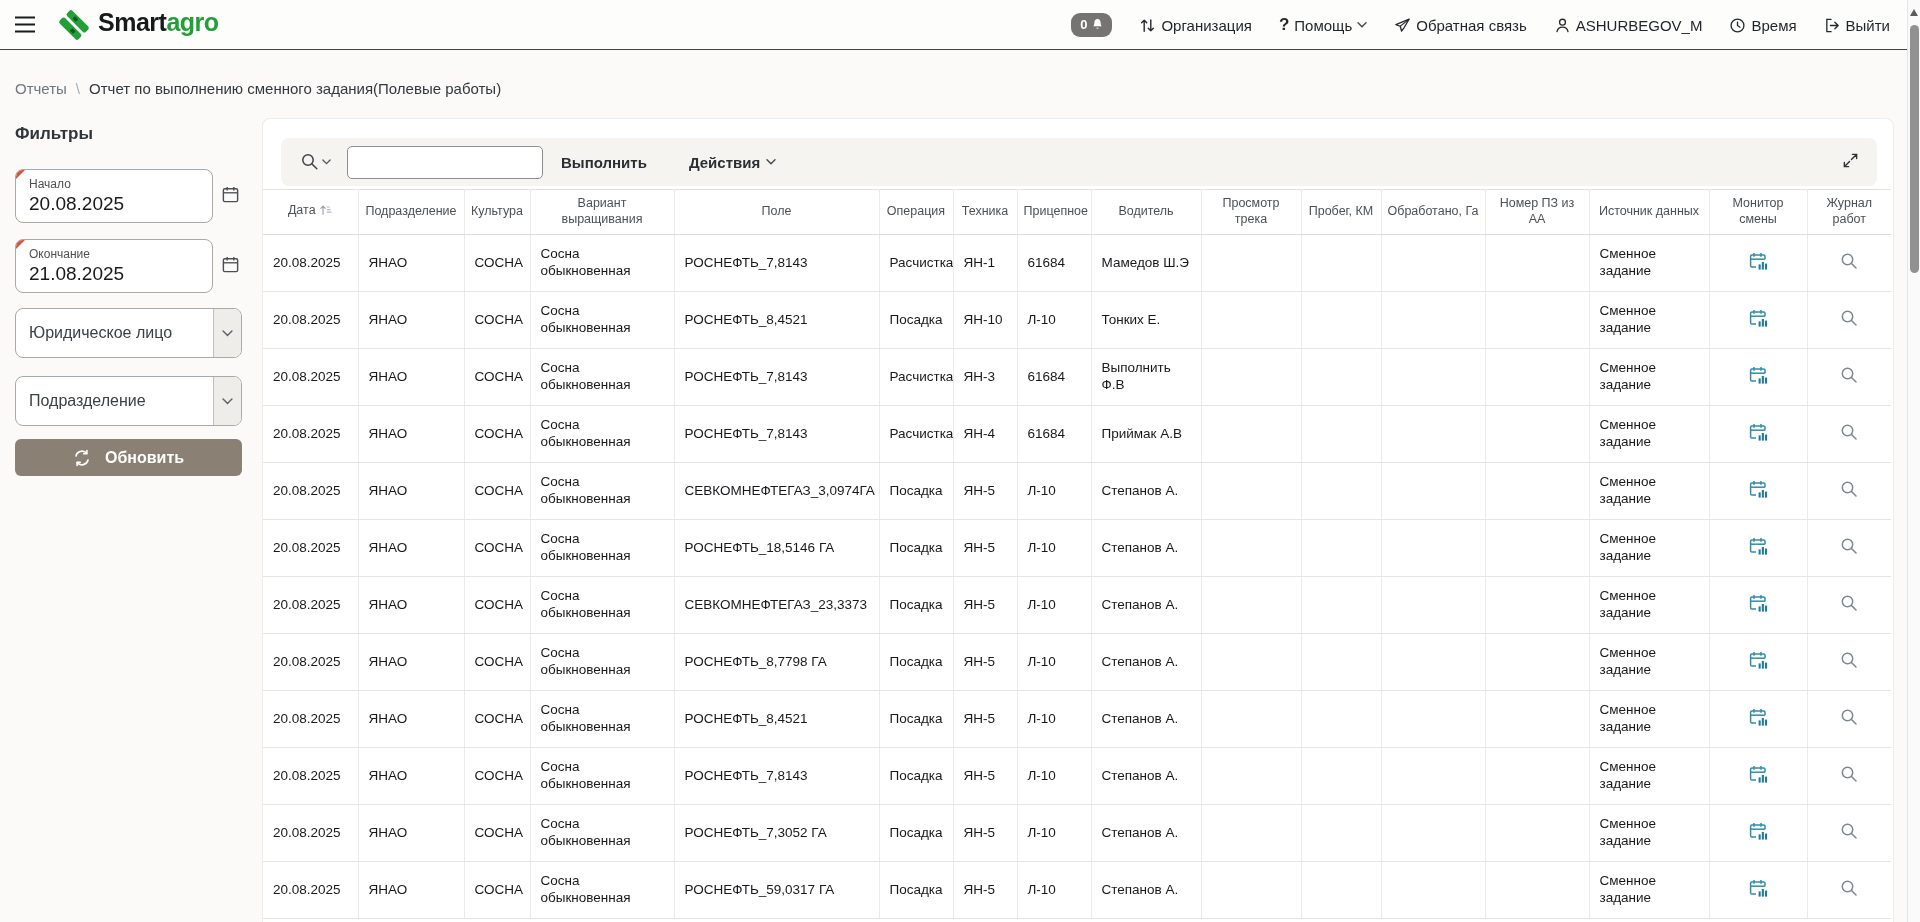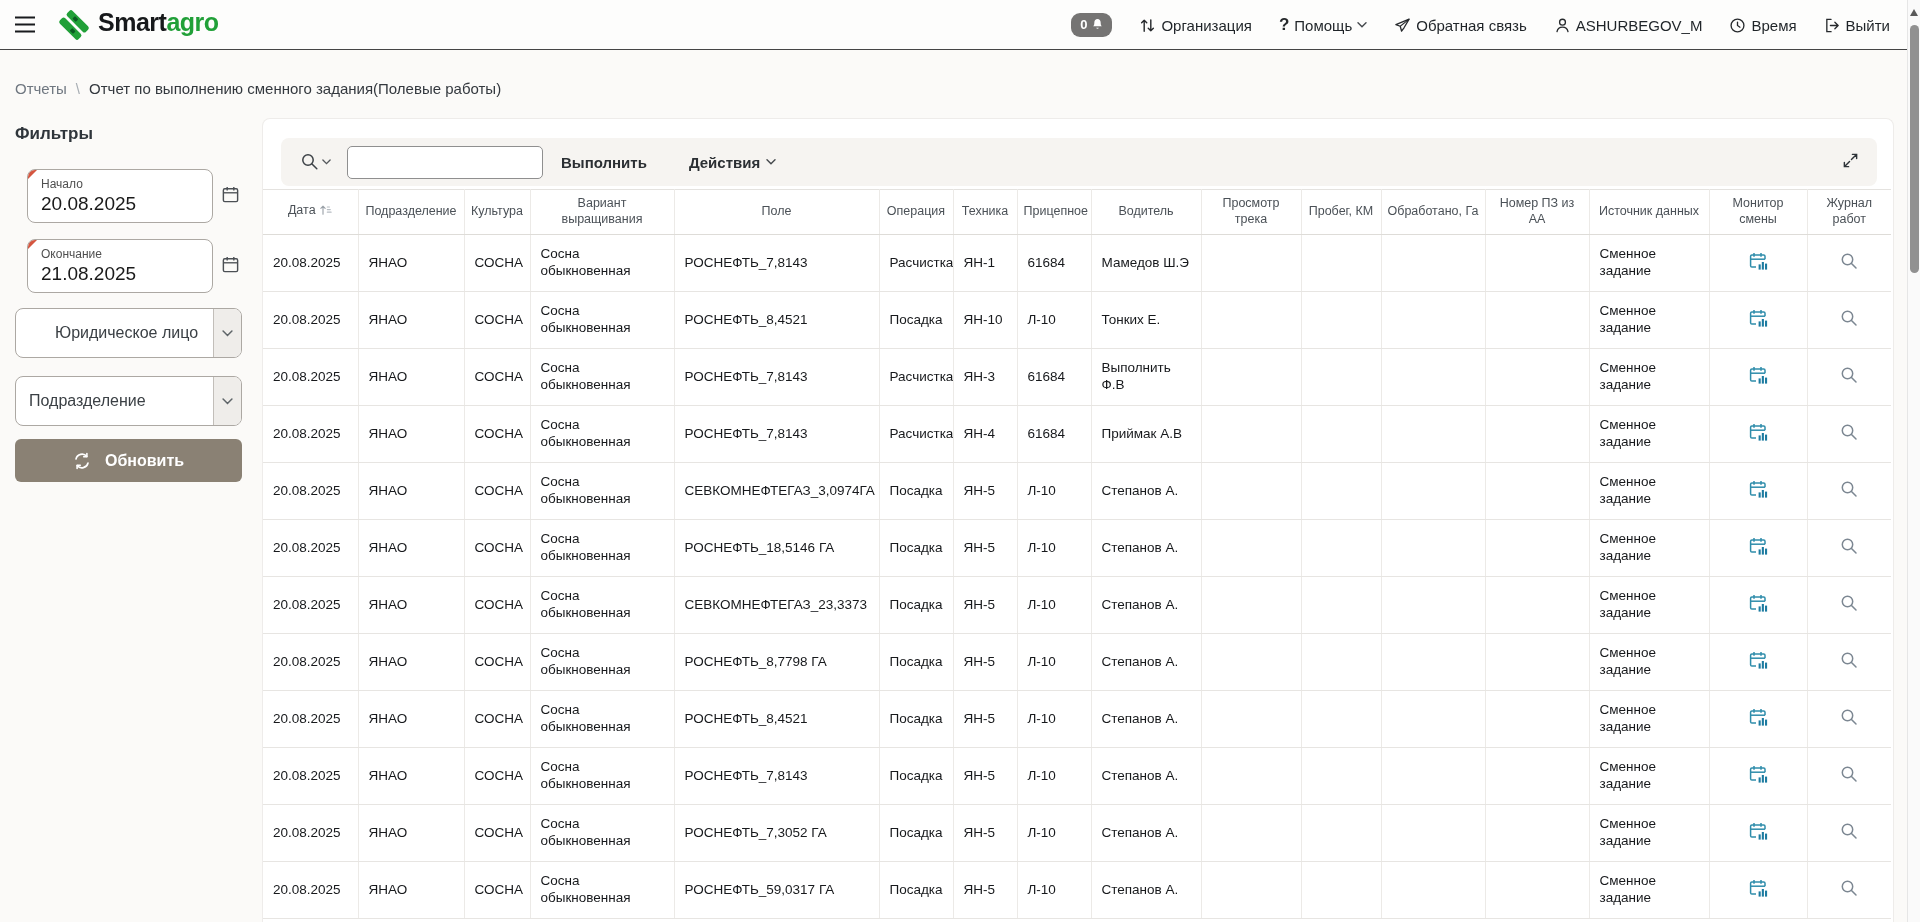--- a/index.html
+++ b/index.html
@@ -24,38 +24,38 @@
 
   
   .breadcrumb { position:absolute; left:15px; top:80px; font-size:15px; display:flex; gap:9px; align-items:baseline; }
   .bc-parent { color:#6f7780; cursor:pointer; }
   .bc-sep { color:#a7adb3; }
   .bc-current { color:#33383e; font-weight:normal; }
 
   
   .filters { position:absolute; left:15px; top:124px; width:227px; }
   .filters-title { font-size:17px; font-weight:bold; color:#2f353b; }
-  .date-row { display:flex; align-items:center;margin-left:12px; }
+  .date-row { display:flex; align-items:center; }
   .date-row.first { margin-top:25px; }
   .date-row.second { margin-top:16px; }
   .date-field { position:relative; width:203px; height:54px; background:#fff; border:1px solid #aca8a3;
     border-radius:8px; padding:7px 10px 0 13px; overflow:hidden; cursor:text; }
   .req-corner { position:absolute; top:0; left:0; width:0; height:0;
     border-top:9px solid #d4553f; border-right:9px solid transparent; }
   .date-label { display:block; font-size:12px; color:#4f4f4f; }
   .date-value { display:block; font-size:19px; color:#1a1a1a; margin-top:2px; }
   .cal-btn { margin-left:6px; background:none; border:none; cursor:pointer; padding:2px; }
   .select-box { position:relative; width:227px; height:50px; background:#fff; border:1px solid #aca8a3;
     border-radius:8px; display:flex; align-items:center; cursor:pointer; overflow:hidden; }
-  .select-box.first { margin-top:15px;padding-left:26px; }
+  .select-box.first { margin-top:15px; }
   .select-box.second { margin-top:18px; }
   .select-text { font-size:16px; color:#3b4045; padding-left:13px; flex:1; }
   .select-chev { width:28px; height:100%; background:#efedea; border-left:1px solid #c2beb9;
     display:flex; align-items:center; justify-content:center; color:#5f6569; }
-  .refresh-btn { margin-top:13px; width:227px; height:43px; background:#8a8174; border:none; border-radius:6px;
+  .refresh-btn { margin-top:13px; width:227px; height:37px; background:#8a8174; border:none; border-radius:6px;
     color:#fff; font-size:16px; font-weight:bold; font-family:inherit; display:flex; align-items:center;
     justify-content:center; gap:14px; cursor:pointer; }
 
   
   .card { position:absolute; left:262px; top:118px; right:26px; bottom:0; background:#fff;
     border:1px solid #eeecea; border-bottom:none; border-radius:8px 8px 0 0; }
   .toolbar { position:absolute; top:19px; left:18px; right:16px; height:48px; background:#f6f4f1;
     border-radius:8px; display:flex; align-items:center; padding:0 14px; }
   .search-group { display:flex; align-items:center; gap:3px; color:#3c4146; cursor:pointer; padding:0 6px; }
   .search-input { margin-left:10px; width:196px; height:33px; border:1px solid #8f8f8f; border-radius:5px;

